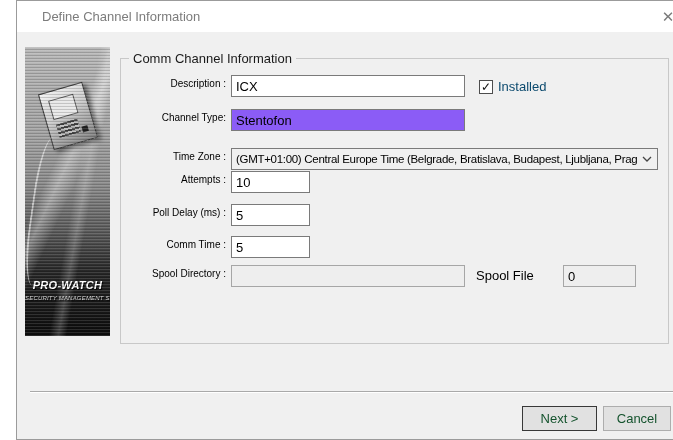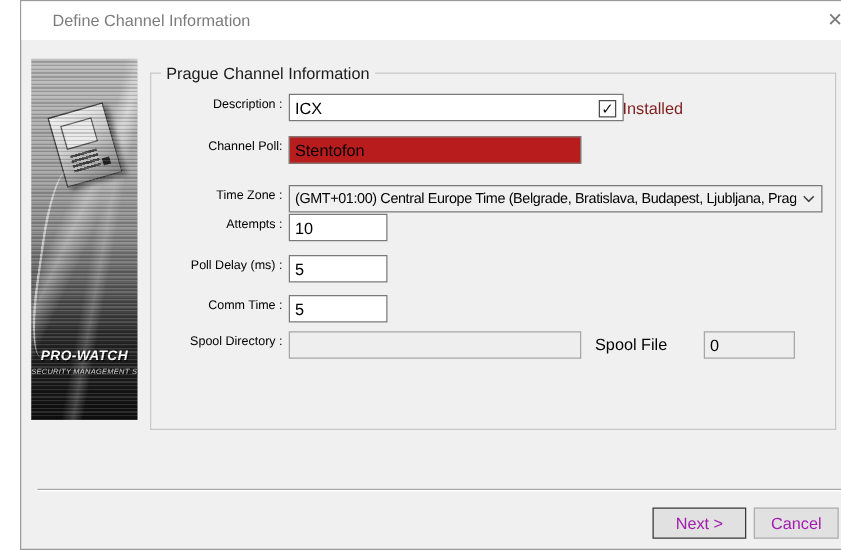--- a/index.html
+++ b/index.html
@@ -89,21 +89,21 @@
 
   .fld-label {
     position:absolute; left:0; width:105px; text-align:right;
     font-size:10px; color:#000; white-space:nowrap;
   }
   .tb {
     position:absolute; height:22px; border:1px solid #7a7a7a;
     background:#fff; font-family:"Liberation Sans", sans-serif;
     font-size:13px; color:#000; padding:0 4px; outline:none;
   }
-  .tb.gray   { background:#b91c1c; }
+  .tb.gray   { background:#8b5cf6; }
   .tb.dis    { background:#eeeeee; border-color:#a6a6a6; color:#000; }
 
   
   .combo {
     position:absolute; left:110px; top:89px; width:427px; height:22px;
     border:1px solid #7a7a7a; background:#f0f0f0;
     display:flex; align-items:center; cursor:default; overflow:hidden;
   }
   .combo .combo-text {
     flex:1; font-size:11.5px; letter-spacing:-0.3px; padding-left:4px;
@@ -117,37 +117,37 @@
   
   .checkrow {
     position:absolute; left:358px; top:20px; display:flex; align-items:center;
     cursor:default;
   }
   .checkbox {
     width:14px; height:14px; background:#fff; border:1px solid #4d4d4d;
     display:inline-flex; align-items:center; justify-content:center;
     font-size:12px; color:#111; line-height:12px;
   }
-  .checklabel { font-size:13px; margin-left:5px; color:#7f1d1d; }
+  .checklabel { font-size:13px; margin-left:5px; color:#0c4a6e; }
 
   .spoolfile-label {
     position:absolute; left:355px; top:209px; font-size:13px; color:#000;
     white-space:nowrap;
     text-align:right;
   }
 
   
   .separator {
     position:absolute; left:13px; top:390px; width:647px; height:2px;
     border-top:1px solid #a9a9a9; border-bottom:1px solid #ffffff;
   }
   .btn {
     position:absolute; top:405px; height:25px; width:75px;
     background:#e1e1e1; border:1px solid #adadad; font-size:13px;
-    font-family:"Liberation Sans", sans-serif; color:#a21caf; cursor:default;
+    font-family:"Liberation Sans", sans-serif; color:#14532d; cursor:default;
     text-align:center; line-height:23px;
   }
   .btn.back { left:424px; background:#d5d5d5; border-color:#c3c3c3; color:#8f8f8f; }
   .btn.next { left:505px; border-color:#383838; }
   .btn.cancel { left:586px; width:68px; }
 </style>
 </head>
 <body>
 
 <div class="dialog">
@@ -162,30 +162,30 @@
       <div class="screen"></div>
       <div class="keys"></div>
       <div class="dot"></div>
     </div>
     <div class="cable"></div>
     <div class="brand">PRO-WATCH</div>
     <div class="brand-sub">SECURITY MANAGEMENT SYSTEM</div>
   </div>
 
   <div class="groupbox">
-    <div class="legend">Prague Channel Information</div>
+    <div class="legend">Comm Channel Information</div>
 
     <div class="fld-label" style="top:19px">Description :</div>
-    <input class="tb" style="left: 110px; top: 16px; width: 268px;" type="text" value="ICX">
+    <input class="tb" style="left: 110px; top: 16px; width: 234px;" type="text" value="ICX">
     <div class="checkrow">
       <span class="checkbox">✓</span>
       <span class="checklabel">Installed</span>
     </div>
 
-    <div class="fld-label" style="top:53px">Channel Poll:</div>
+    <div class="fld-label" style="top:53px">Channel Type:</div>
     <input class="tb gray" style="left: 110px; top: 50px; width: 234px;" type="text" readonly="" value="Stentofon">
 
     <div class="fld-label" style="top:92px">Time Zone :</div>
     <div class="combo">
       <div class="combo-text">(GMT+01:00) Central Europe Time (Belgrade, Bratislava, Budapest, Ljubljana, Prague</div>
       <div class="chev">
         <svg width="10" height="6" viewBox="0 0 10 6">
             <polyline points="1,1 5,5 9,1" fill="none" stroke="#444" stroke-width="1.3"></polyline>
           </svg>
       </div>

